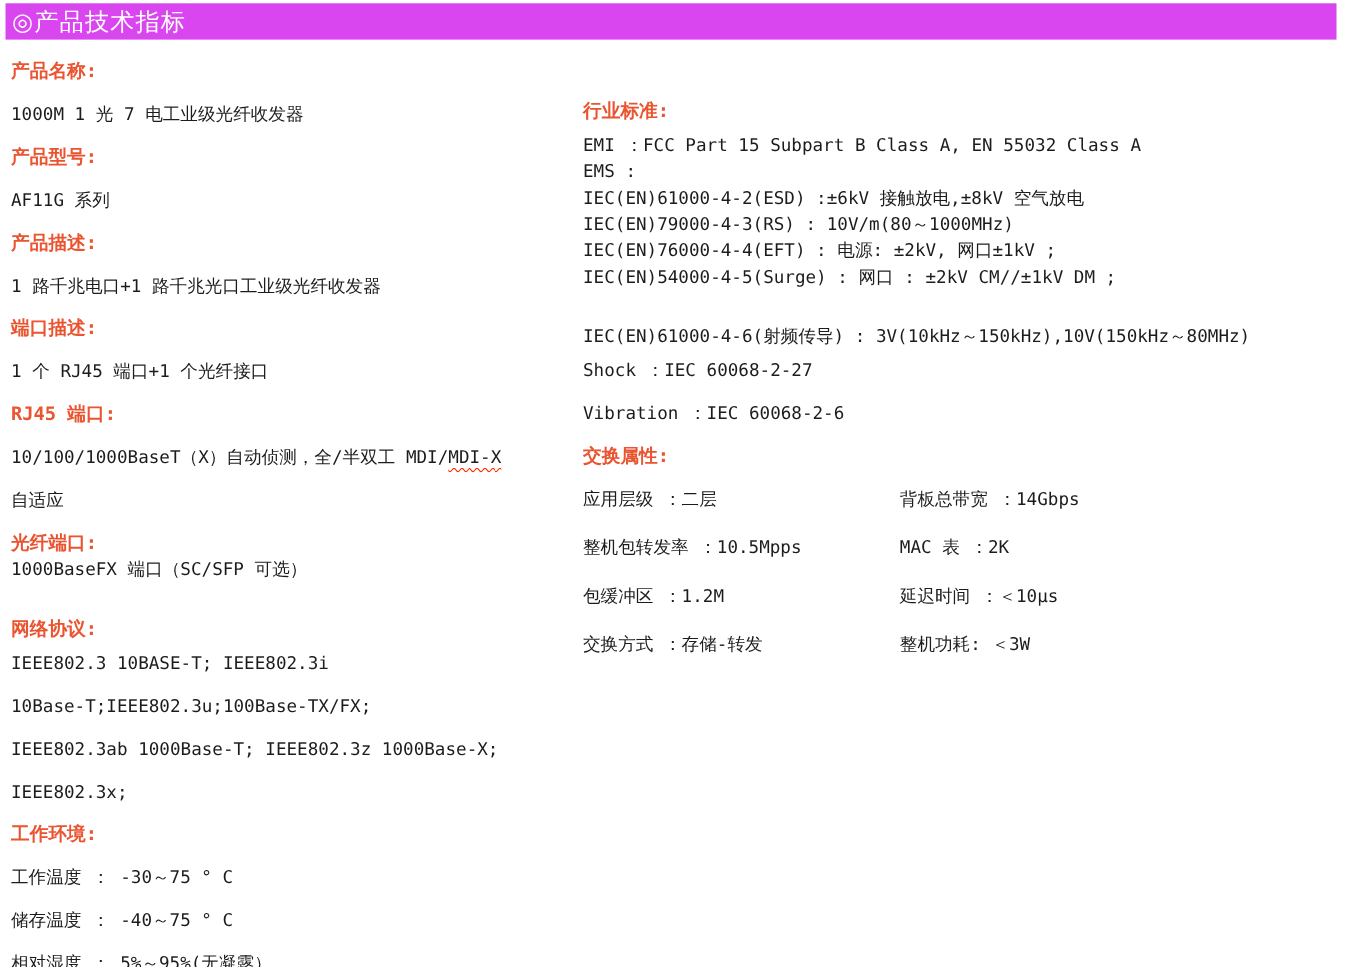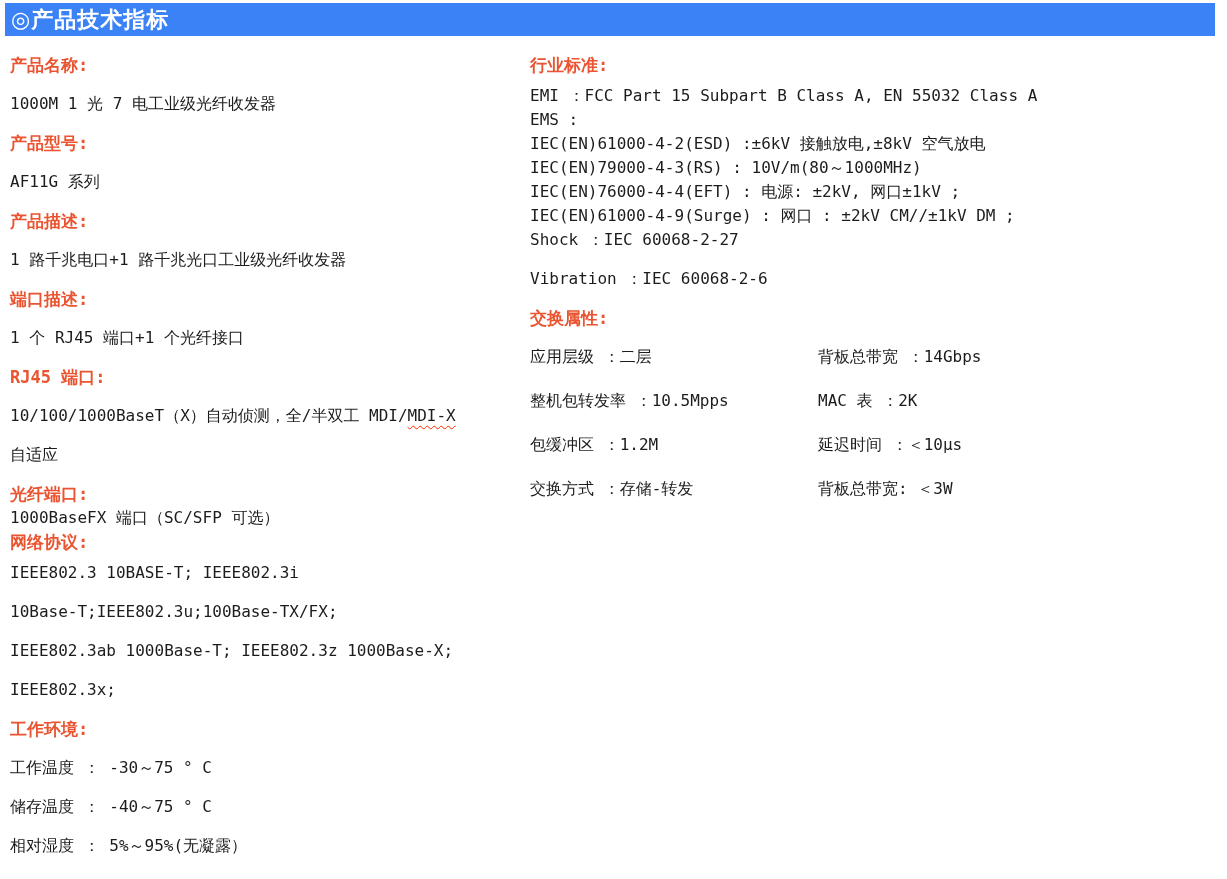--- a/index.html
+++ b/index.html
@@ -8,45 +8,45 @@
     width: 1227px; height: 879px;
     background: #ffffff;
     color: #1c1c1c;
     font-family: "DejaVu Sans Mono", "Liberation Mono", monospace;
     font-size: 16px;
     overflow: hidden;
   }
   .title-bar {
     margin: 3px 12px 0 5px;
     height: 33px;
-    background: #3b82f6;
+    background: #d946ef;
     color: #ffffff;
     display: flex;
     align-items: center;
     padding-left: 6px;
     font-size: 22px;
-    font-weight: bold;
+    font-weight: normal;
     letter-spacing: 1px;
     font-family: "DejaVu Sans", "Liberation Sans", sans-serif;
   }
   .content {
     display: flex;
     padding: 20px 0 0 10px;
     justify-content: flex-end;
   }
   .col-left  { width: 520px; flex: 0 0 auto; }
   .col-right { flex: 1; padding-right: 10px; }
   .h {
     color: #ea5430;
     font-weight: bold;
     font-size: 17px;
   }
   .row       { line-height: 18px; margin-bottom: 21px; }
   .row-tight { line-height: 18px; margin-bottom: 6px; }
-  .row-mid   { line-height: 18px; margin-bottom: 13px; }
+  .row-mid   { line-height: 18px; margin-bottom: 13px; margin-top: 36px; }
   .kv-grid {
     display: grid;
     grid-template-columns: 262px 1fr;
     row-gap: 21px;
     line-height: 18px;
     gap: 26px;
   }
   .sq {
     text-decoration: underline wavy #ff2a00;
     text-decoration-thickness: 1px;
@@ -97,30 +97,31 @@
   </div>
 
   <div class="col-right">
 
     <div class="row-mid h">行业标准:</div>
     <div class="row-tight">EMI ：FCC Part 15 Subpart B Class A, EN 55032 Class A</div>
     <div class="row-tight">EMS :</div>
     <div class="row-tight">IEC(EN)61000-4-2(ESD) :±6kV 接触放电,±8kV 空气放电</div>
     <div class="row-tight">IEC(EN)79000-4-3(RS) : 10V/m(80～1000MHz)</div>
     <div class="row-tight">IEC(EN)76000-4-4(EFT) : 电源: ±2kV, 网口±1kV ;</div>
-    <div class="row-tight">IEC(EN)61000-4-9(Surge) : 网口 : ±2kV CM//±1kV DM ;</div>
+    <div class="row-tight">IEC(EN)54000-4-5(Surge) : 网口 : ±2kV CM//±1kV DM ;</div>
+    <div class="row-mid">IEC(EN)61000-4-6(射频传导) : 3V(10kHz～150kHz),10V(150kHz～80MHz)</div>
     <div class="row">Shock ：IEC 60068-2-27</div>
     <div class="row">Vibration ：IEC 60068-2-6</div>
 
     <div class="row h">交换属性:</div>
     <div class="kv-grid">
       <div>应用层级 ：二层</div>
       <div>背板总带宽 ：14Gbps</div>
       <div>整机包转发率 ：10.5Mpps</div>
       <div>MAC 表 ：2K</div>
       <div>包缓冲区 ：1.2M</div>
       <div>延迟时间 ：＜10μs</div>
       <div>交换方式 ：存储-转发</div>
-      <div>背板总带宽: ＜3W</div>
+      <div>整机功耗: ＜3W</div>
     </div>
 
   </div>
 </div>
 
 </body></html>

